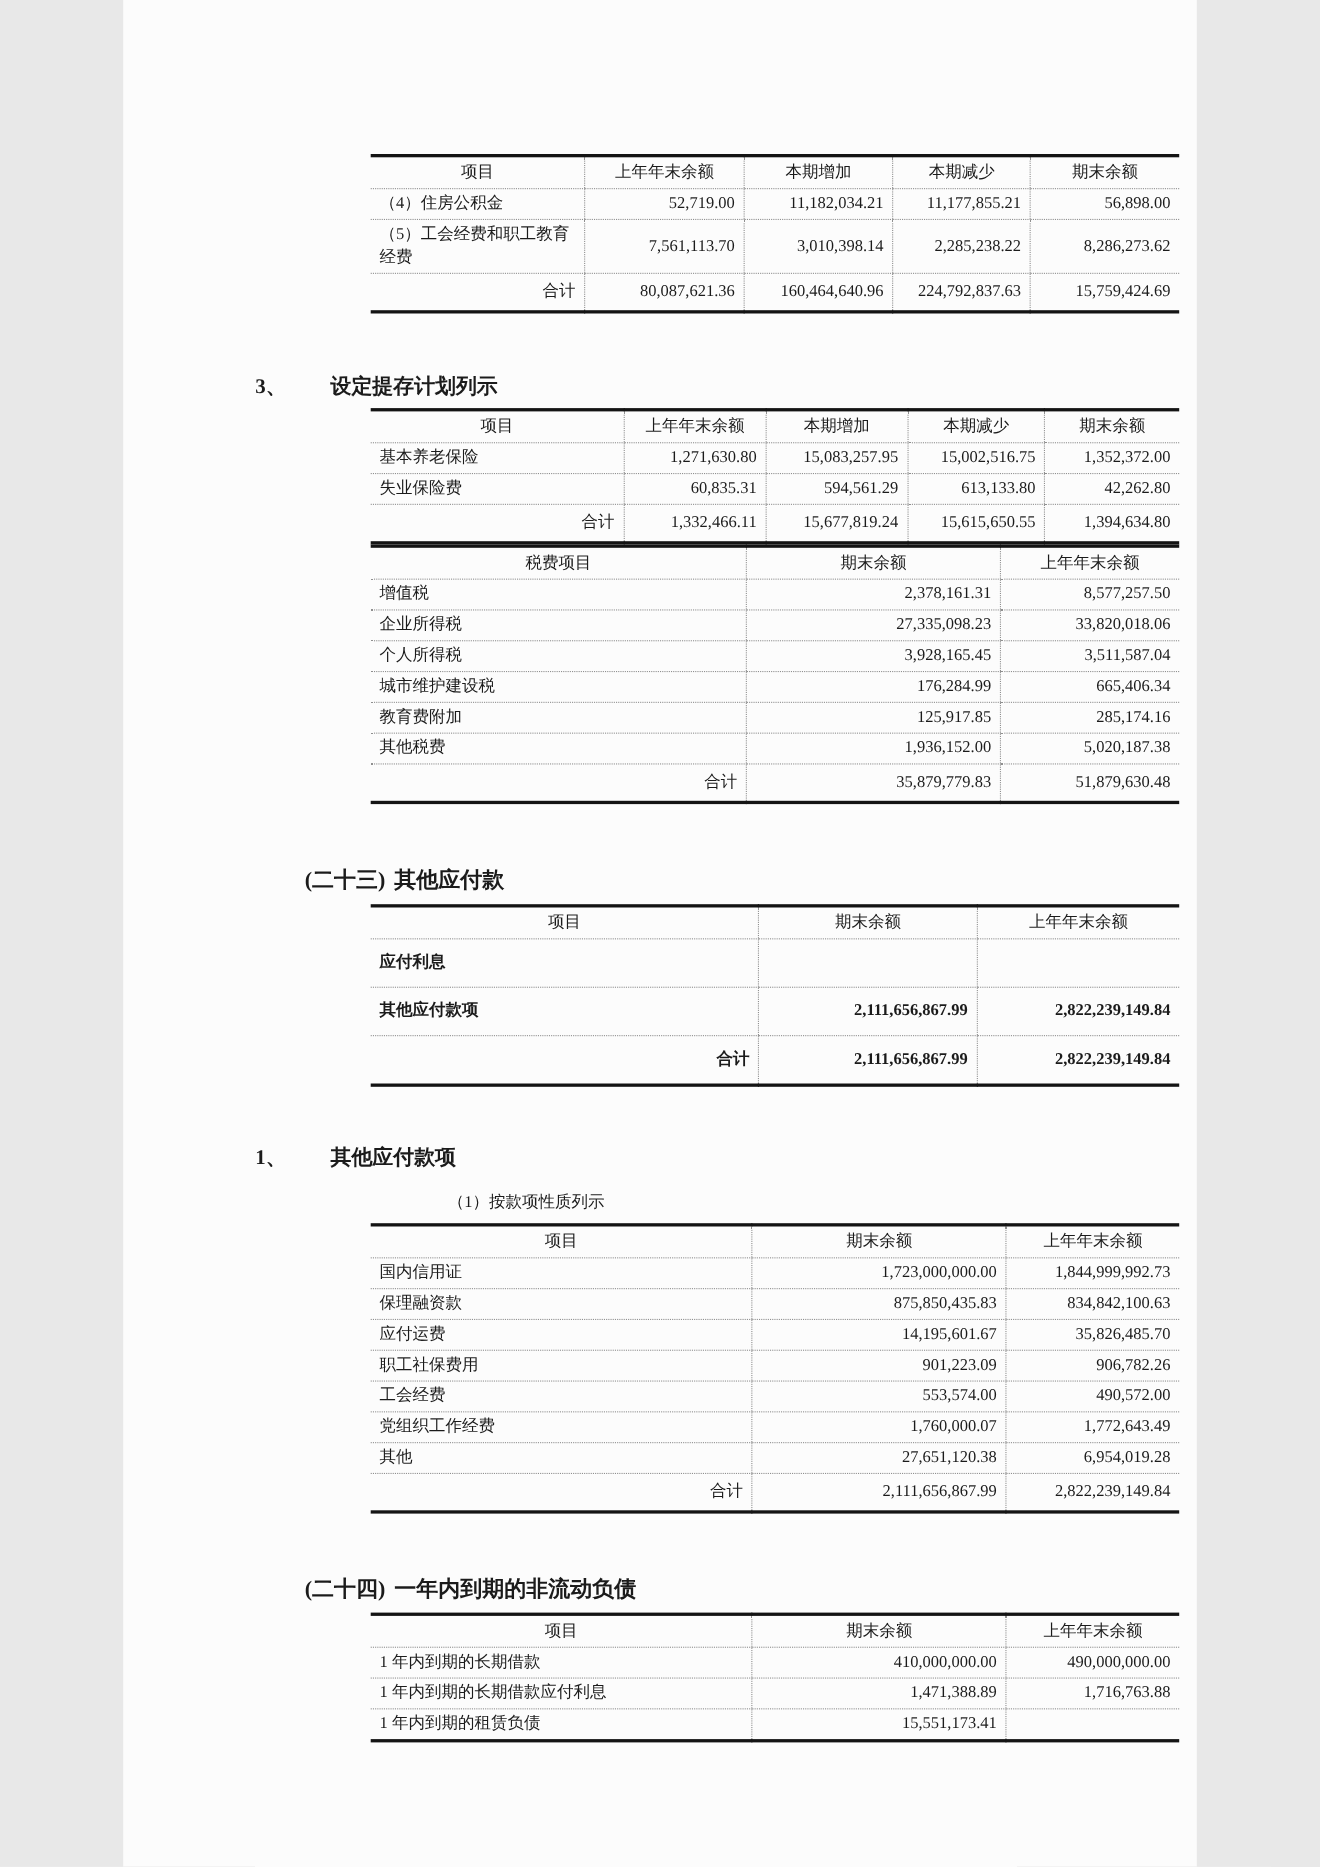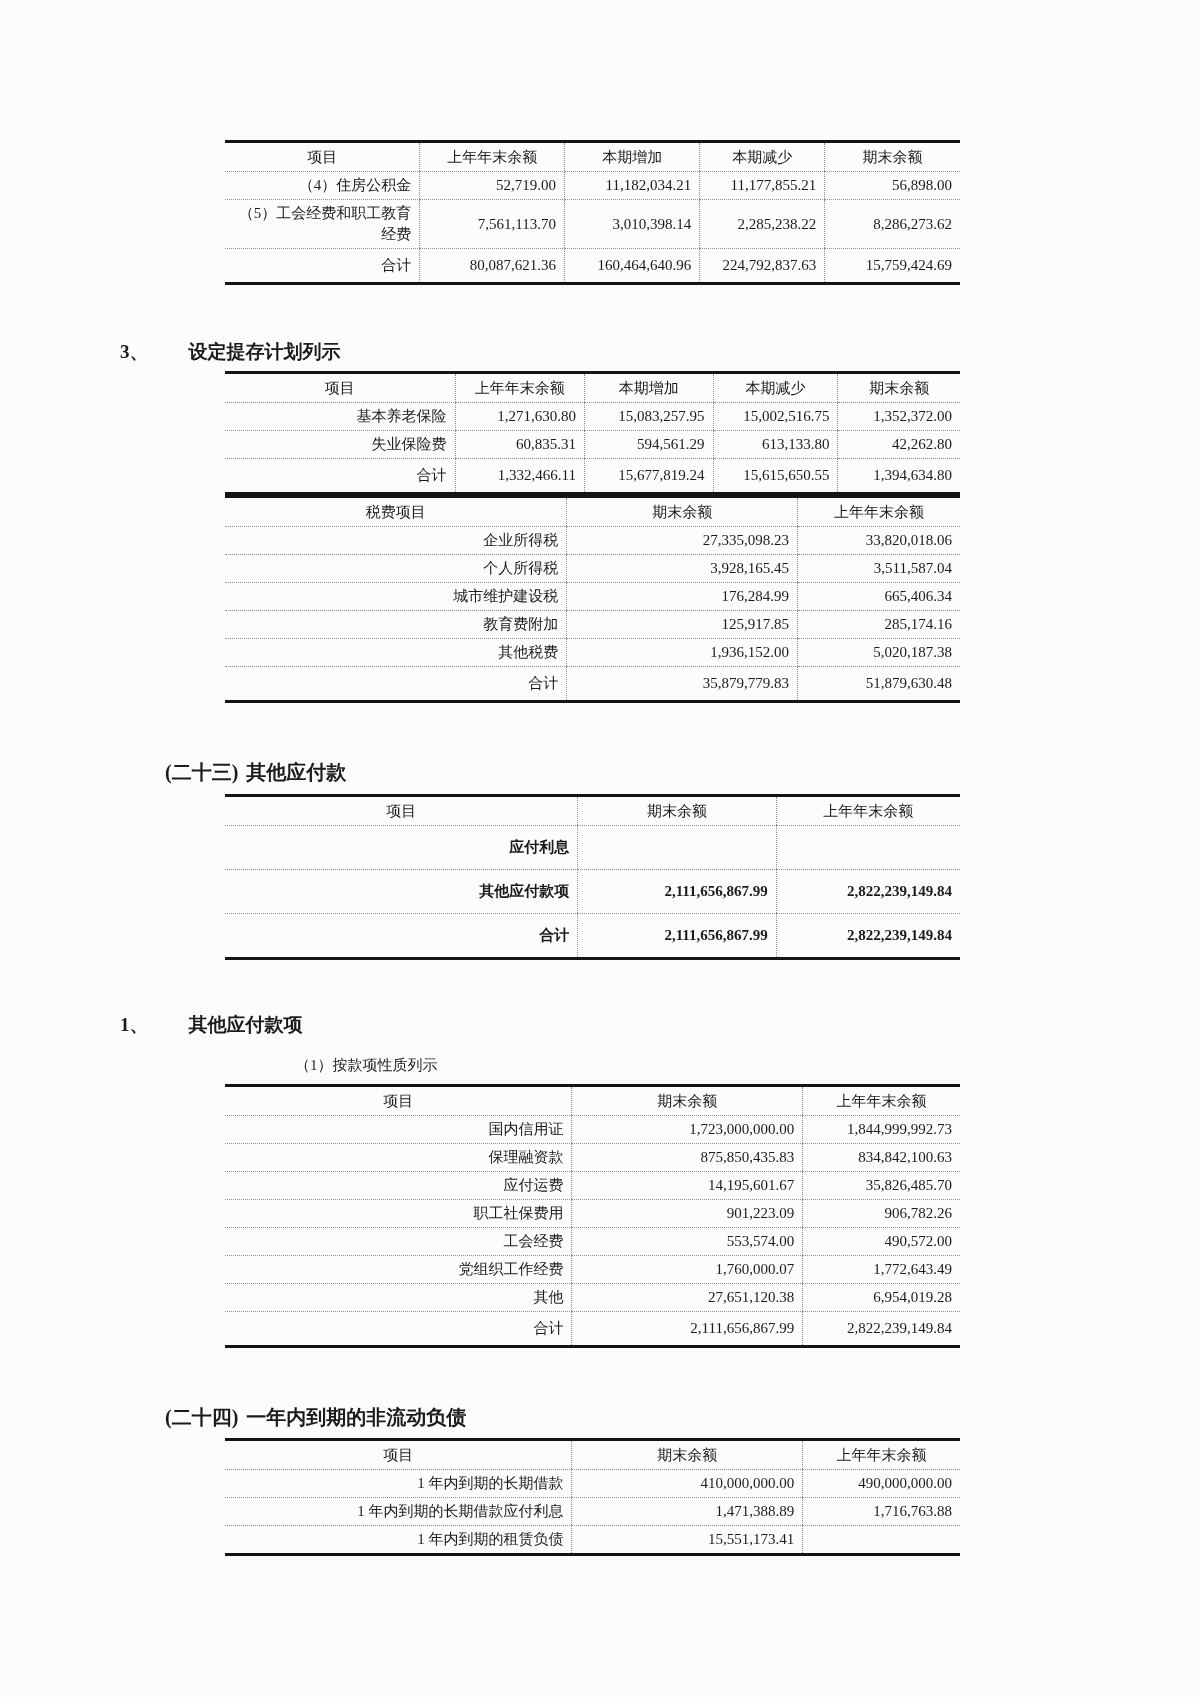--- a/index.html
+++ b/index.html
@@ -1,37 +1,37 @@
 <!DOCTYPE html>
 <html><head>
 <meta charset="utf-8">
 <style>
   html,body{margin:0;padding:0;background:#e8e8e8;}
   .page{
-    width:1200px;min-height:1697px;margin:0 auto;background:#fcfcfc;
+    width:976px;min-height:1697px;margin:0 auto;background:#fcfcfc;
     font-family:"Liberation Serif","DejaVu Serif",serif;color:#1b1b1b;
     box-sizing:border-box;padding-top:140px;position:relative;
   }
   .tbl-wrap{margin-left:225px;width:735px;}
   table.fin-table{
     width:100%;border-collapse:collapse;table-layout:fixed;
     border-top:3px solid #141414;border-bottom:3px solid #141414;
     font-size:15px;
   }
   table.fin-table th{
     font-weight:normal;text-align:center;padding:4px 6px;
     border-bottom:1px dotted #8f8f8f;line-height:20px;
   }
   table.fin-table td{
     padding:3px 8px;line-height:21px;border-bottom:1px dotted #8f8f8f;
     vertical-align:middle;word-break:break-all;
   }
   table.fin-table tr:last-child td{border-bottom:none;}
   table.fin-table th+th, table.fin-table td+td{border-left:1px dotted #8f8f8f;}
-  table.fin-table td.lbl{text-align:right;}
+  table.fin-table td.lbl{text-align:left;}
   table.fin-table td.num{text-align:right;}
   table.fin-table td.total-lbl{text-align:center;}
   table.fin-table tr.total td{padding-top:6px;padding-bottom:6px;text-align:right;}
   table.fin-table tr.tall td{padding-top:11px;padding-bottom:11px;font-weight:bold;}
   .heading{
     margin-left:165px;font-weight:bold;font-size:20px;line-height:26px;
     font-family:"Liberation Serif","DejaVu Serif",serif;
   }
   .heading .h-text{margin-left:8px;}
   .subheading{
@@ -153,20 +153,25 @@
         </colgroup>
         <thead>
           <tr>
             <th>税费项目</th>
             <th>期末余额</th>
             <th>上年年末余额</th>
           </tr>
         </thead>
         <tbody>
           <tr>
+            <td class="lbl">增值税</td>
+            <td class="num">2,378,161.31</td>
+            <td class="num">8,577,257.50</td>
+          </tr>
+          <tr>
             <td class="lbl">企业所得税</td>
             <td class="num">27,335,098.23</td>
             <td class="num">33,820,018.06</td>
           </tr>
           <tr>
             <td class="lbl">个人所得税</td>
             <td class="num">3,928,165.45</td>
             <td class="num">3,511,587.04</td>
           </tr>
           <tr>

